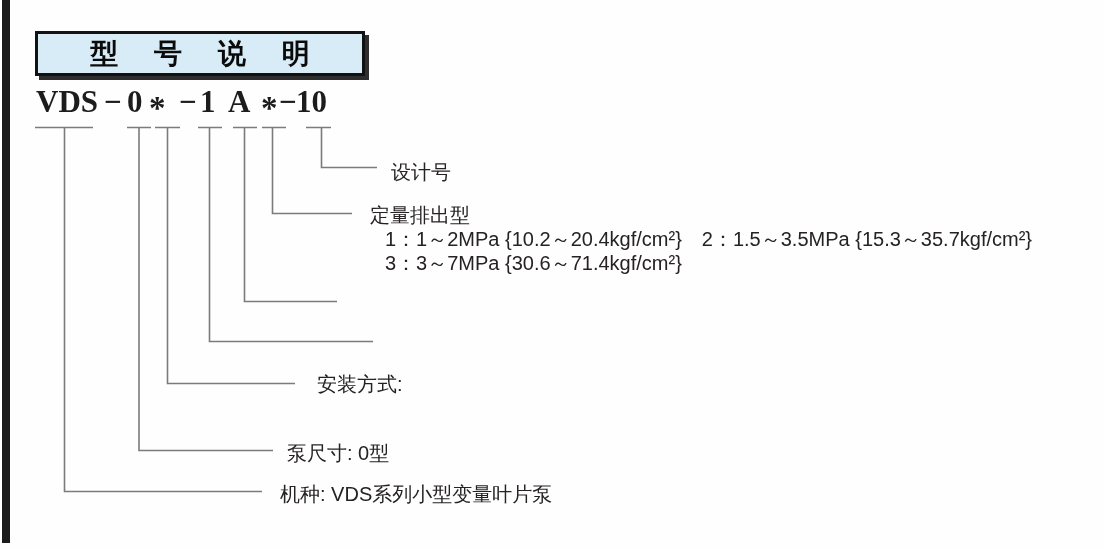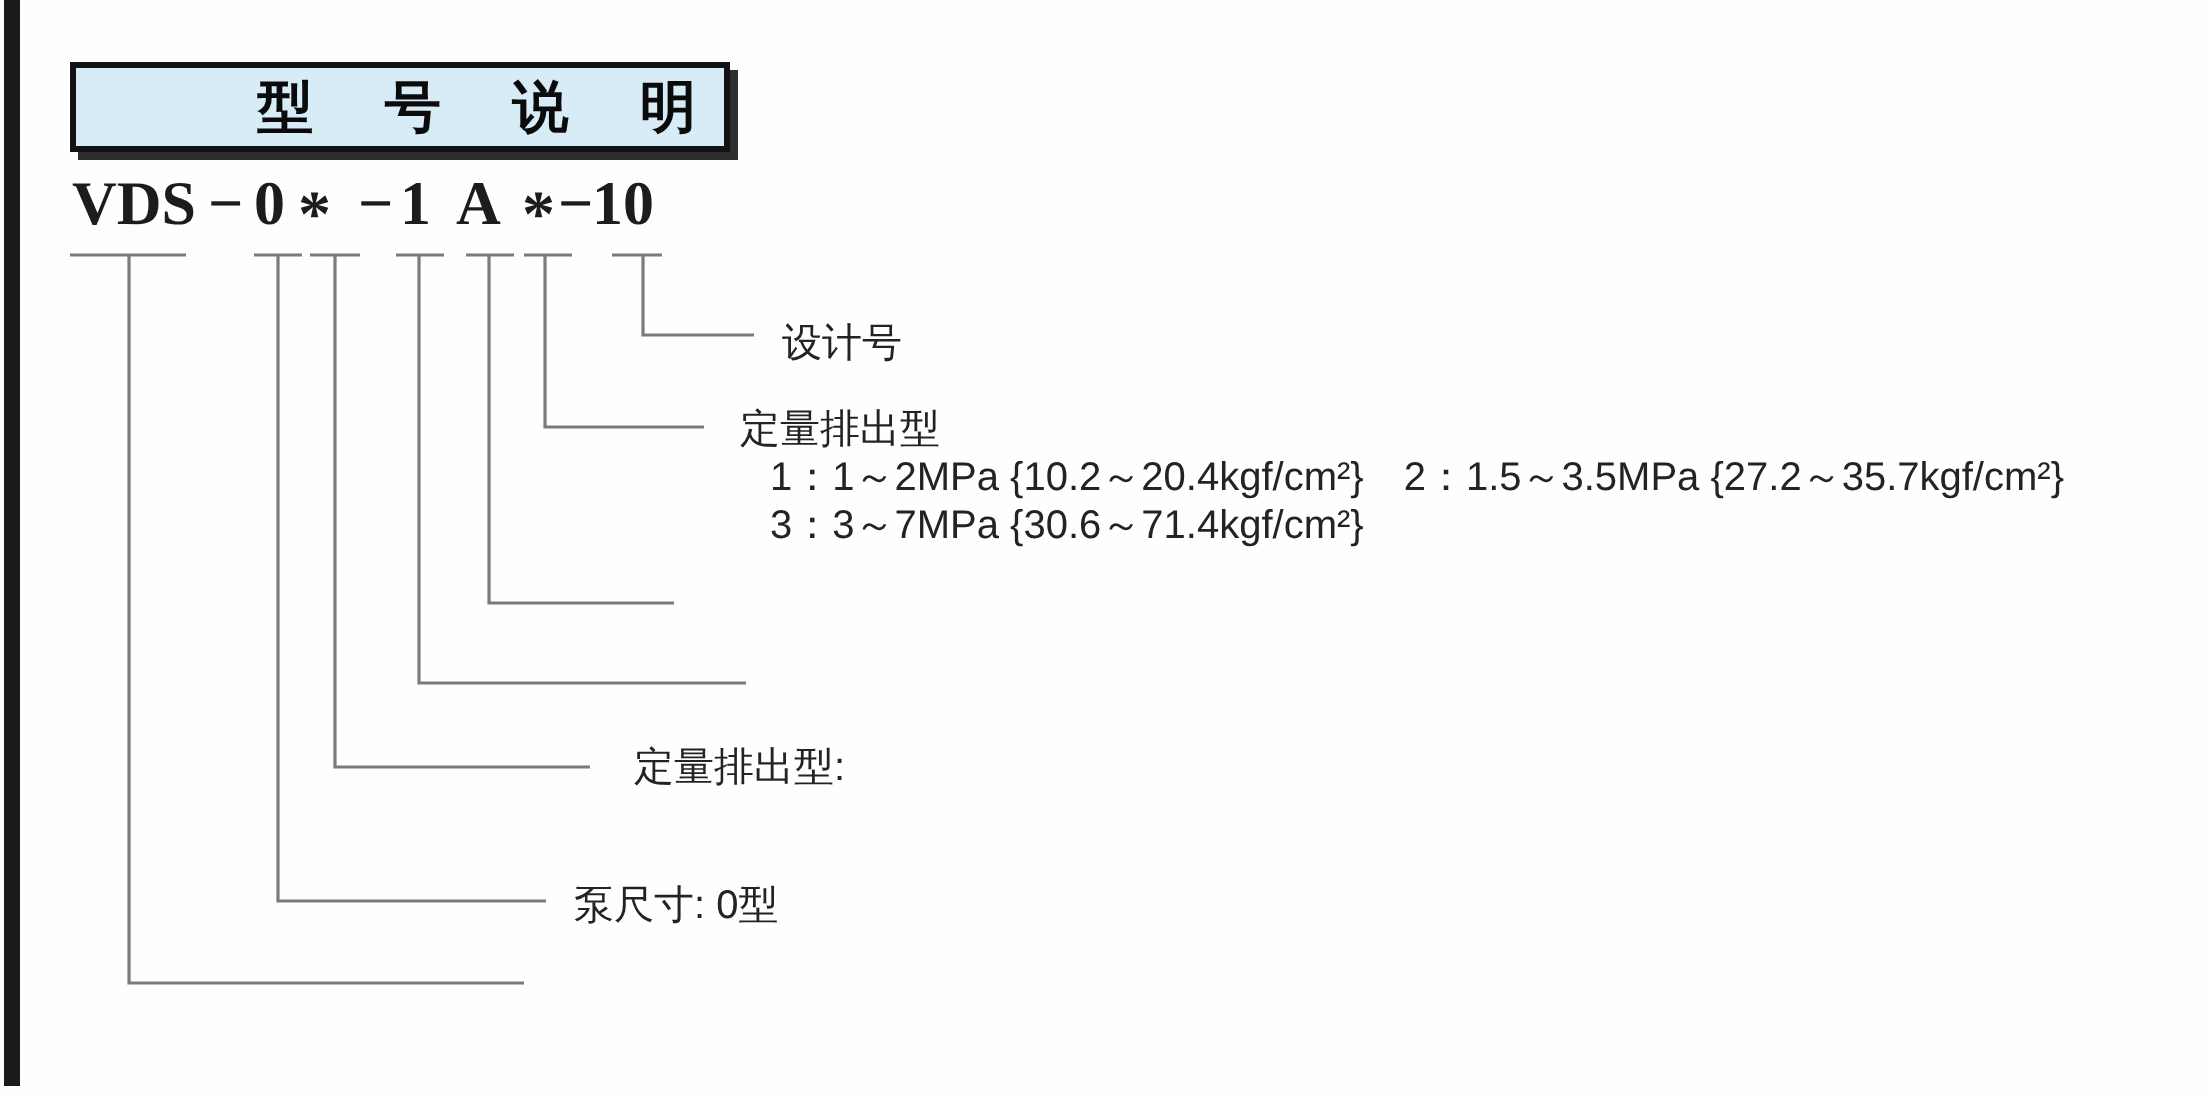--- a/index.html
+++ b/index.html
@@ -4,21 +4,21 @@
 <style>
   html,body{margin:0;padding:0;background:#ffffff;}
   body{font-family:"Liberation Sans","DejaVu Sans",sans-serif;}
   .page{position:relative;width:1104px;height:549px;background:#fefefe;overflow:hidden;color:#231f20;}
   .edge-bar{position:absolute;left:2px;top:0;width:8px;height:543px;background:#1b1b1b;}
 
   .title-box{
     position:absolute;left:35px;top:31px;width:330px;height:45px;
     background:#d8ecf8;border:3px solid #121212;box-sizing:border-box;
     box-shadow:4px 4px 0 #2e2e2e;
-    display:flex;align-items:center;justify-content:flex-end;
+    display:flex;align-items:center;justify-content:center;
   }
   .title-text{
     font-size:28px;font-weight:bold;color:#0b0b0b;
     letter-spacing:14px;padding-left:14px;white-space:nowrap;
   }
 
   .mc{
     position:absolute;top:86px;font-size:31px;font-weight:bold;
     color:#1c1c1c;line-height:32px;white-space:nowrap;font-family:Liberation Serif, serif;
   }
@@ -60,23 +60,24 @@
     <path d="M155 127.5 H180 M167.5 127.5 V383.5 H295"></path>
     <path d="M198 127.5 H222 M209.5 127.5 V341.5 H373"></path>
     <path d="M233 127.5 H257 M244.5 127.5 V301.5 H337"></path>
     <path d="M262 127.5 H286 M272.5 127.5 V213.5 H352"></path>
     <path d="M306 127.5 H331 M321.5 127.5 V167.5 H377"></path>
   </svg>
 
   <div class="lbl" style="left:391px;top:161px">设计号</div>
 
   <div class="lbl" style="left:370px;top:204px">定量排出型</div>
-  <div class="lbl" style="left:385px;top:228px">1：1～2MPa {10.2～20.4kgf/cm²}　2：1.5～3.5MPa {27.2～35.7kgf/cm²}</div>
+  <div class="lbl" style="left:385px;top:228px">1：1～2MPa {10.2～20.4kgf/cm²}　2：1.5～3.5MPa {15.3～35.7kgf/cm²}</div>
   <div class="lbl" style="left:385px;top:252px">3：3～7MPa {30.6～71.4kgf/cm²}</div>
 
 
 
-  <div class="lbl" style="left:317px;top:373px">定量排出型:</div>
+  <div class="lbl" style="left:317px;top:373px">安装方式:</div>
 
   <div class="lbl" style="left:287px;top:442px">泵尺寸: 0型</div>
 
+  <div class="lbl" style="left:280px;top:483px">机种: VDS系列小型变量叶片泵</div>
 
 </div>
 
 </body></html>

